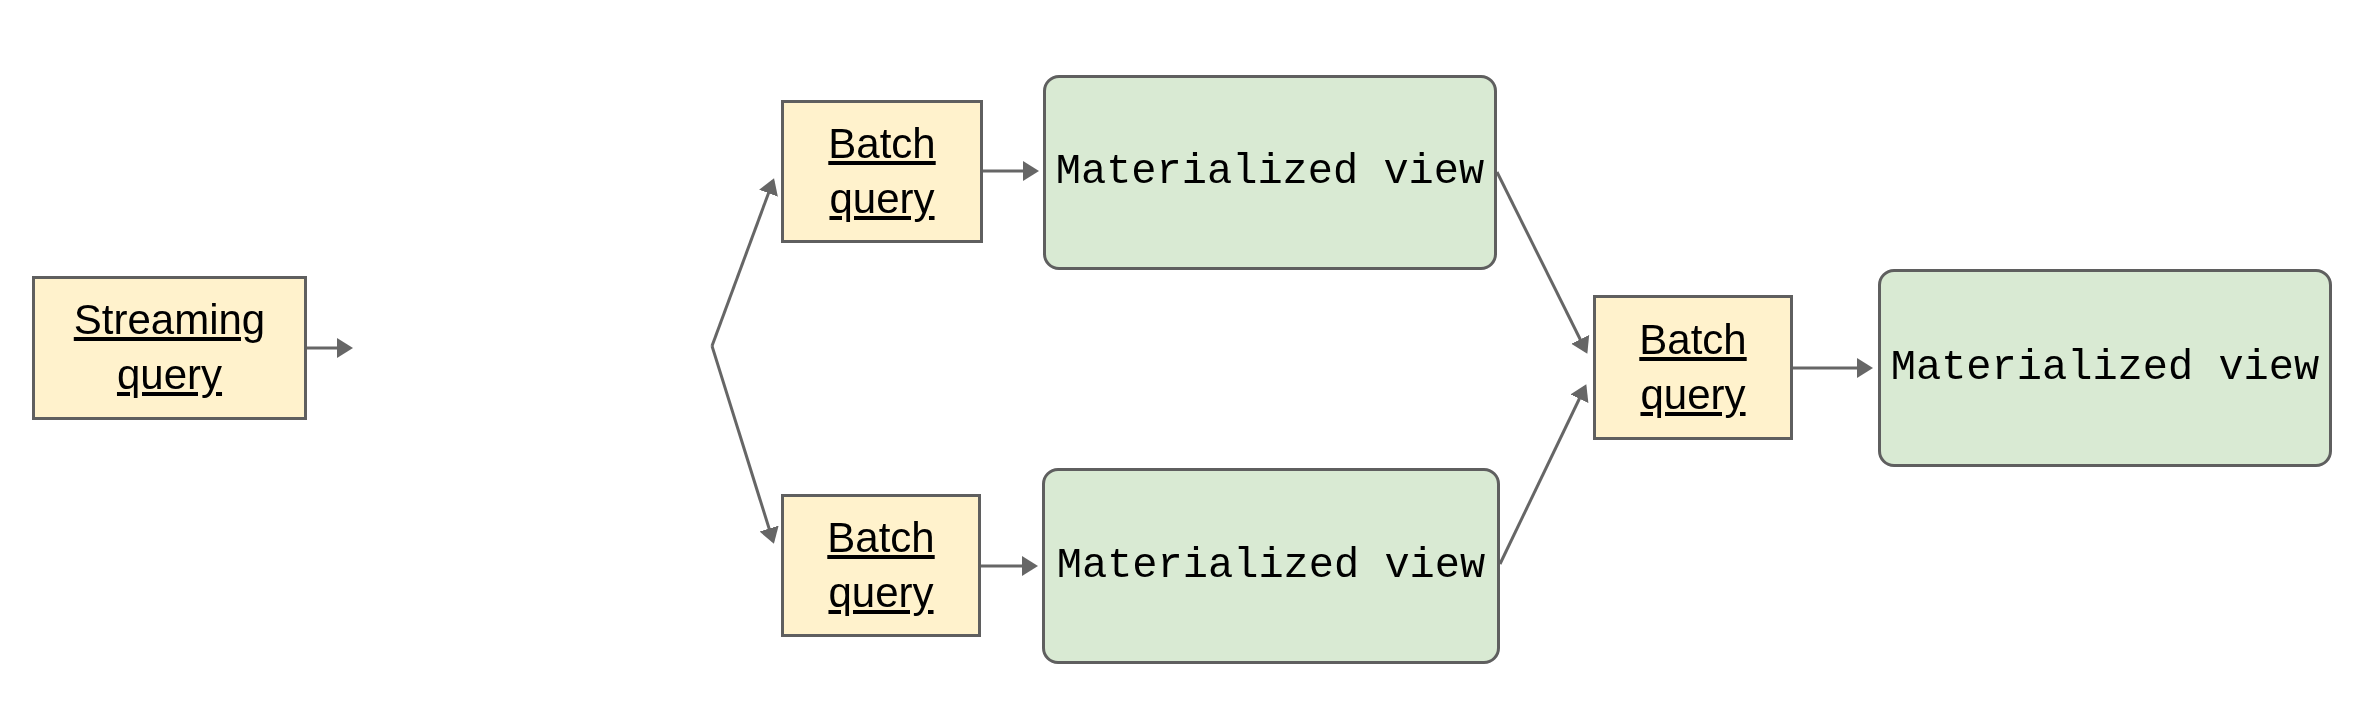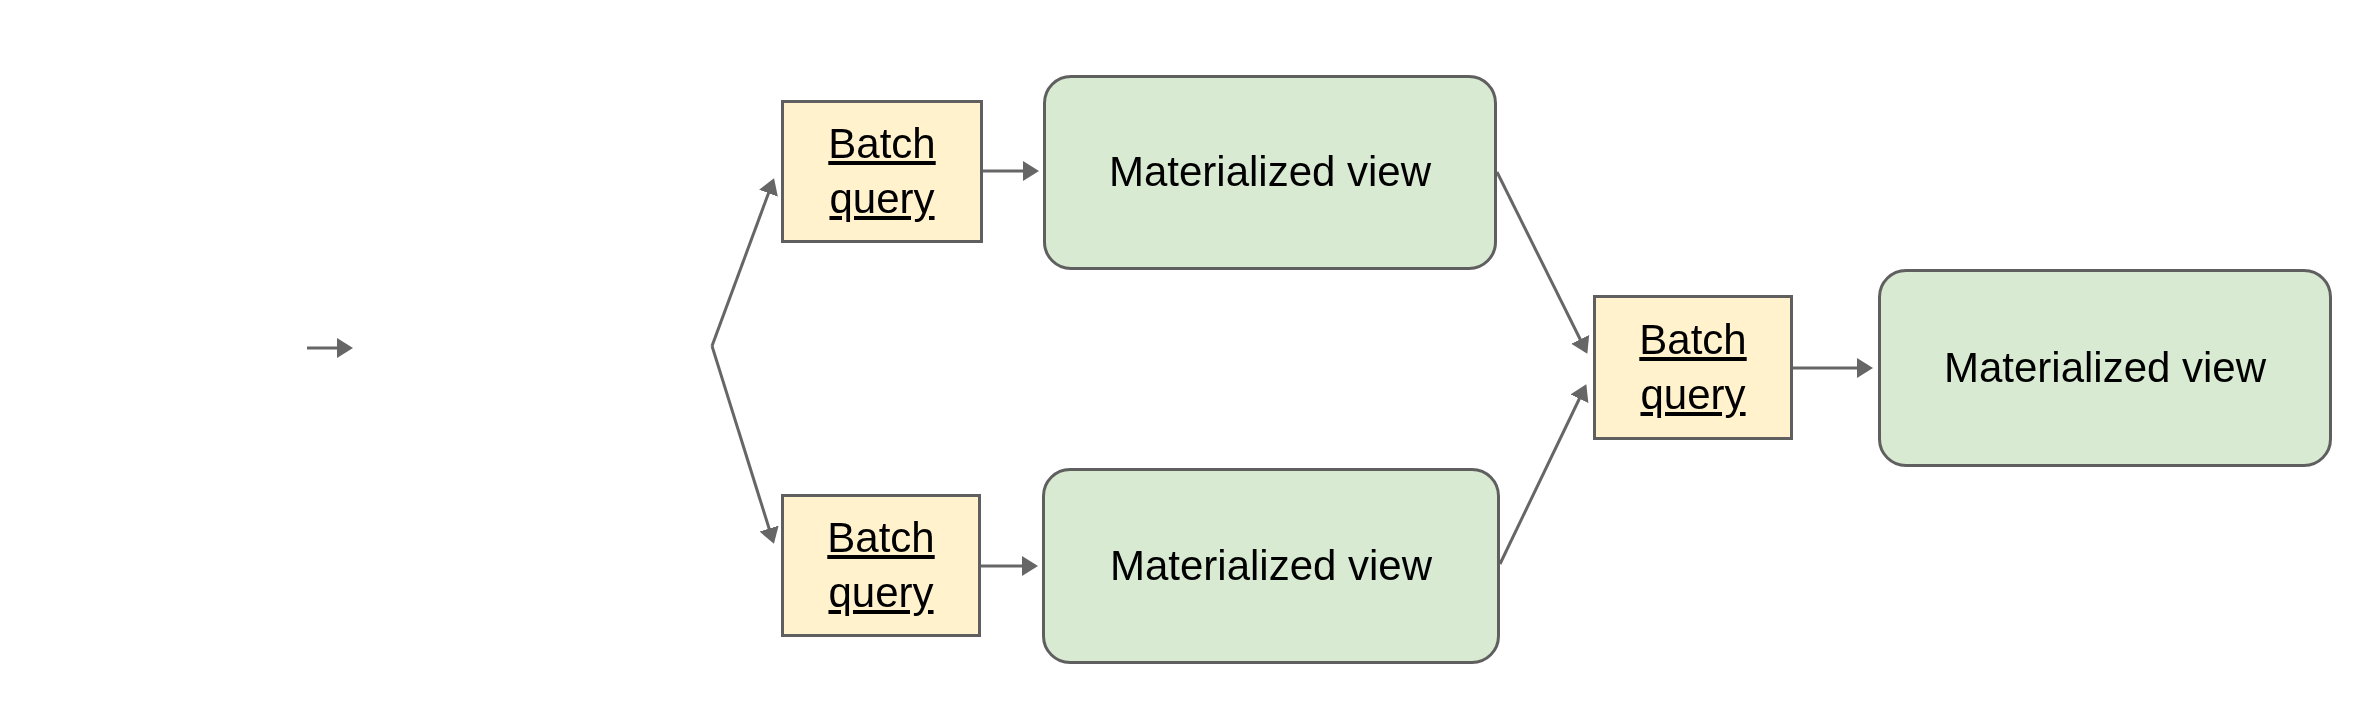--- a/index.html
+++ b/index.html
@@ -42,21 +42,22 @@
     color: var(--text, #000000);
   }
   .node.query {
     background: var(--query_fill, #fff2cc);
     border: 3px solid var(--border, #5f5f5f);
     text-decoration: underline;
   }
   .node.view {
     background: var(--view_fill, #d9ead3);
     border: 3px solid var(--border, #5f5f5f);
-    border-radius: 28px;
+    border-radius: 16px;
+    font-family: Liberation Mono, monospace;
   }
   
   #node-streaming-query   { left: 32px;   top: 276px; width: 275px; height: 144px; }
   #node-table             { left: 355px;  top: 249px; width: 357px; height: 193px; }
   #node-batch-query-top   { left: 781px;  top: 100px; width: 202px; height: 143px; }
   #node-mv-top            { left: 1043px; top: 75px;  width: 454px; height: 195px; }
   #node-batch-query-bottom{ left: 781px;  top: 494px; width: 200px; height: 143px; }
   #node-mv-bottom         { left: 1042px; top: 468px; width: 458px; height: 196px; }
   #node-batch-query-right { left: 1593px; top: 295px; width: 200px; height: 145px; }
   #node-mv-final          { left: 1878px; top: 269px; width: 454px; height: 198px; }
@@ -75,20 +76,23 @@
     <line x1="307" y1="348" x2="350" y2="348" marker-end="url(#arrow)"></line>
     <line x1="712" y1="346" x2="773" y2="181" marker-end="url(#arrow)"></line>
     <line x1="712" y1="346" x2="773" y2="541" marker-end="url(#arrow)"></line>
     <line x1="983" y1="171" x2="1036" y2="171" marker-end="url(#arrow)"></line>
     <line x1="981" y1="566" x2="1035" y2="566" marker-end="url(#arrow)"></line>
     <line x1="1497" y1="172" x2="1586" y2="351" marker-end="url(#arrow)"></line>
     <line x1="1500" y1="564" x2="1585" y2="387" marker-end="url(#arrow)"></line>
     <line x1="1793" y1="368" x2="1870" y2="368" marker-end="url(#arrow)"></line>
   </svg>
 
+  <div class="node query" id="node-streaming-query">
+    <span>Streaming query</span>
+  </div>
 
 
   <div class="node query" id="node-batch-query-top">
     <span>Batch query</span>
   </div>
 
   <div class="node view" id="node-mv-top">
     <span>Materialized view</span>
   </div>
 

